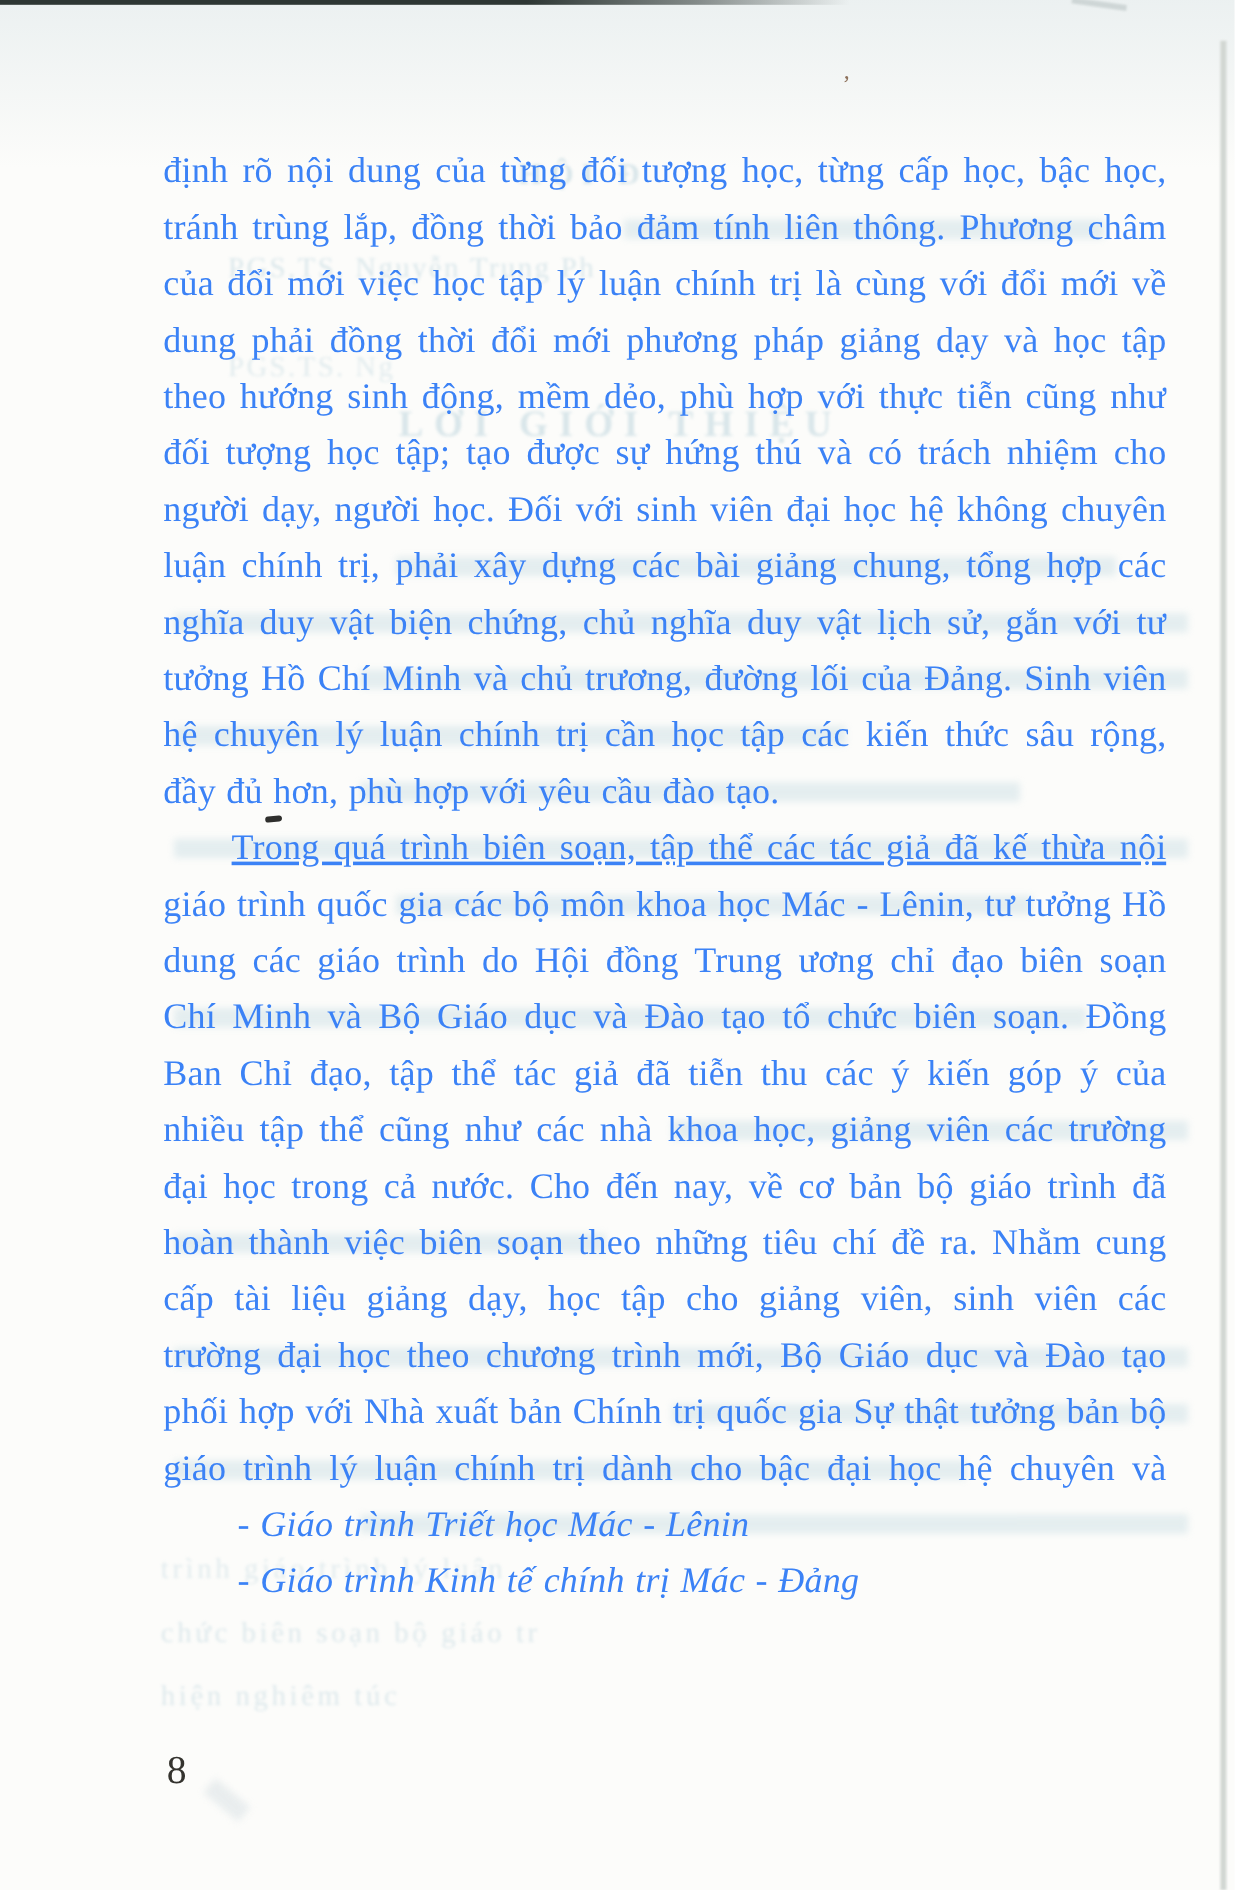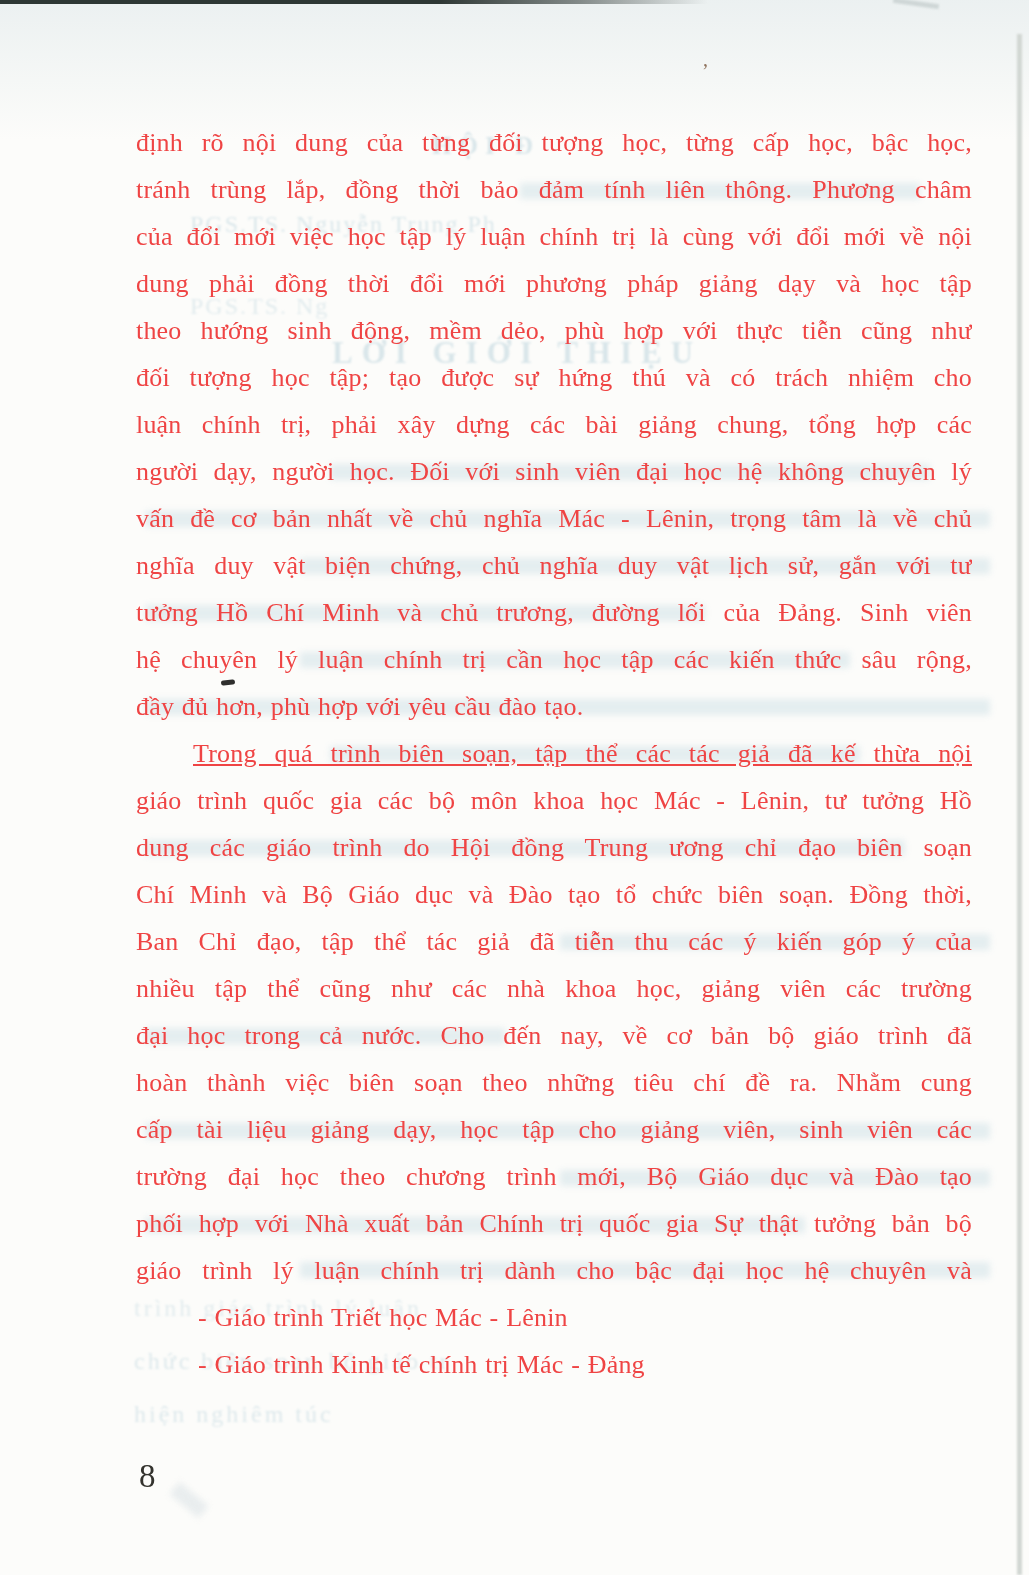--- a/index.html
+++ b/index.html
@@ -76,32 +76,32 @@
   .gb10{left:560px;top:934px;width:430px;}
   .gb11{left:145px;top:1028px;width:360px;}
   .gb12{left:145px;top:1123px;width:845px;}
   .gb13{left:560px;top:1170px;width:430px;}
   .gb14{left:145px;top:1217px;width:660px;}
   .gb15{left:300px;top:1262px;width:690px;}
 
   
   .textblock{
     position:absolute;left:136px;top:119px;width:836px;
-    font-size:26px;line-height:47px;color:#ef4444;
+    font-size:30px;line-height:47px;color:#3b82f6;
     letter-spacing:0.2px;word-spacing:1px;
   }
   .line{
     height:47px;overflow:hidden;
     text-align:justify;text-align-last:justify;
     -moz-text-align-last:justify;
   }
   .line.lastline{text-align-last:left;-moz-text-align-last:left;}
   .line.indent{padding-left:57px;text-decoration:underline;}
   .line.list-item{
-    padding-left:62px;
+    padding-left:62px;font-style:italic;
     text-align-last:left;-moz-text-align-last:left;
   }
   .pagenum{
     position:absolute;left:139px;top:1458px;
     font-size:33px;color:#34332e;
   }
 </style>
 </head>
 <body>
 
@@ -138,23 +138,22 @@
   <div class="stray-ink-mark"></div>
   <div class="pagenum-smudge"></div>
 
   <div class="textblock" id="textblock">
       <div class="line">định rõ nội dung của từng đối tượng học, từng cấp học, bậc học,</div>
       <div class="line">tránh trùng lắp, đồng thời bảo đảm tính liên thông. Phương châm</div>
       <div class="line">của đổi mới việc học tập lý luận chính trị là cùng với đổi mới về nội</div>
       <div class="line">dung phải đồng thời đổi mới phương pháp giảng dạy và học tập</div>
       <div class="line">theo hướng sinh động, mềm dẻo, phù hợp với thực tiễn cũng như</div>
       <div class="line">đối tượng học tập; tạo được sự hứng thú và có trách nhiệm cho</div>
+      <div class="line">người dạy, người học. Đối với sinh viên đại học hệ không chuyên lý</div>
       <div class="line">luận chính trị, phải xây dựng các bài giảng chung, tổng hợp các</div>
-      <div class="line">người dạy, người học. Đối với sinh viên đại học hệ không chuyên lý</div>
-      <div class="line">vấn đề cơ bản nhất về chủ nghĩa Mác - Lênin, trọng tâm là về chủ</div>
       <div class="line">nghĩa duy vật biện chứng, chủ nghĩa duy vật lịch sử, gắn với tư</div>
       <div class="line">tưởng Hồ Chí Minh và chủ trương, đường lối của Đảng. Sinh viên</div>
       <div class="line">hệ chuyên lý luận chính trị cần học tập các kiến thức sâu rộng,</div>
       <div class="line lastline">đầy đủ hơn, phù hợp với yêu cầu đào tạo.</div>
       <div class="line indent">Trong quá trình biên soạn, tập thể các tác giả đã kế thừa nội</div>
       <div class="line">giáo trình quốc gia các bộ môn khoa học Mác - Lênin, tư tưởng Hồ</div>
       <div class="line">dung các giáo trình do Hội đồng Trung ương chỉ đạo biên soạn</div>
       <div class="line">Chí Minh và Bộ Giáo dục và Đào tạo tổ chức biên soạn. Đồng thời,</div>
       <div class="line">Ban Chỉ đạo, tập thể tác giả đã tiễn thu các ý kiến góp ý của</div>
       <div class="line">nhiều tập thể cũng như các nhà khoa học, giảng viên các trường</div>

